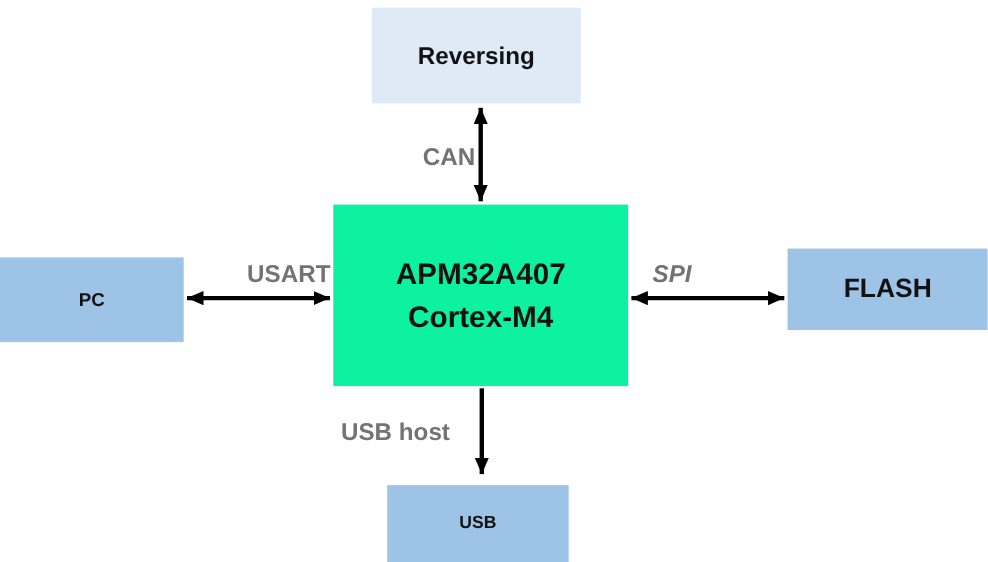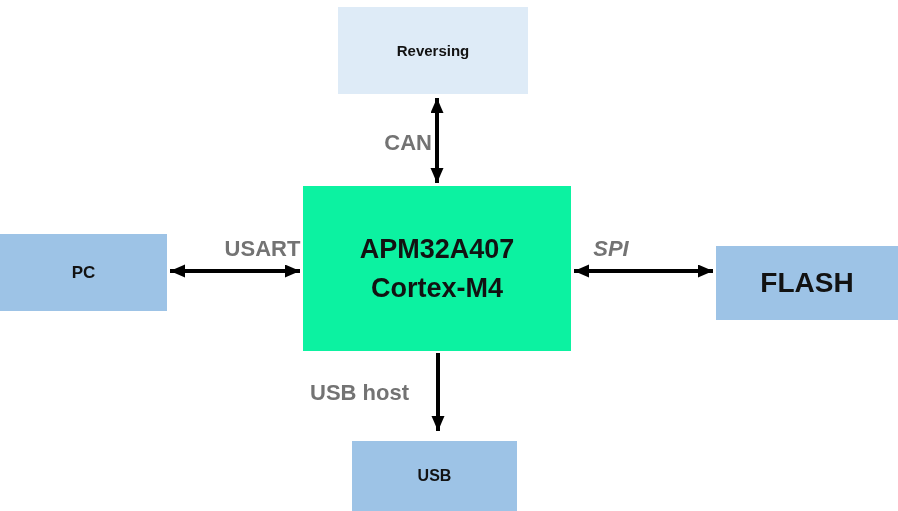--- a/index.html
+++ b/index.html
@@ -26,24 +26,24 @@
   .box {
     position: absolute;
     display: flex;
     flex-direction: column;
     align-items: center;
     justify-content: center;
     color: #121212;
     font-weight: bold;
     text-align: center;
   }
-  .box-radar  { left: 338px; top: 7px;   width: 190px; height: 87px; font-size: 15px; line-height: 30px; }
+  .box-radar  { left: 338px; top: 7px;   width: 190px; height: 87px; font-size: 22px; line-height: 30px; }
   .box-mcu    { left: 303px; top: 186px; width: 268px; height: 165px; font-size: 27px; line-height: 39px; text-align: right; }
   .box-pc     { left: 0px;   top: 234px; width: 167px; height: 77px; font-size: 17px; }
-  .box-flash  { left: 716px; top: 246px; width: 182px; height: 74px; font-size: 28px; }
+  .box-flash  { left: 716px; top: 226px; width: 182px; height: 74px; font-size: 24px; }
   .box-usb    { left: 352px; top: 441px; width: 165px; height: 70px; font-size: 16px; }
   .edge-label {
     position: absolute;
     color: #737373;
     font-weight: bold;
     font-size: 22px;
     line-height: 26px;
     white-space: nowrap;
   }
   .lbl-usart   { left: 168px; top: 236px; width: 133px; text-align: center; margin-left: 28px; }

